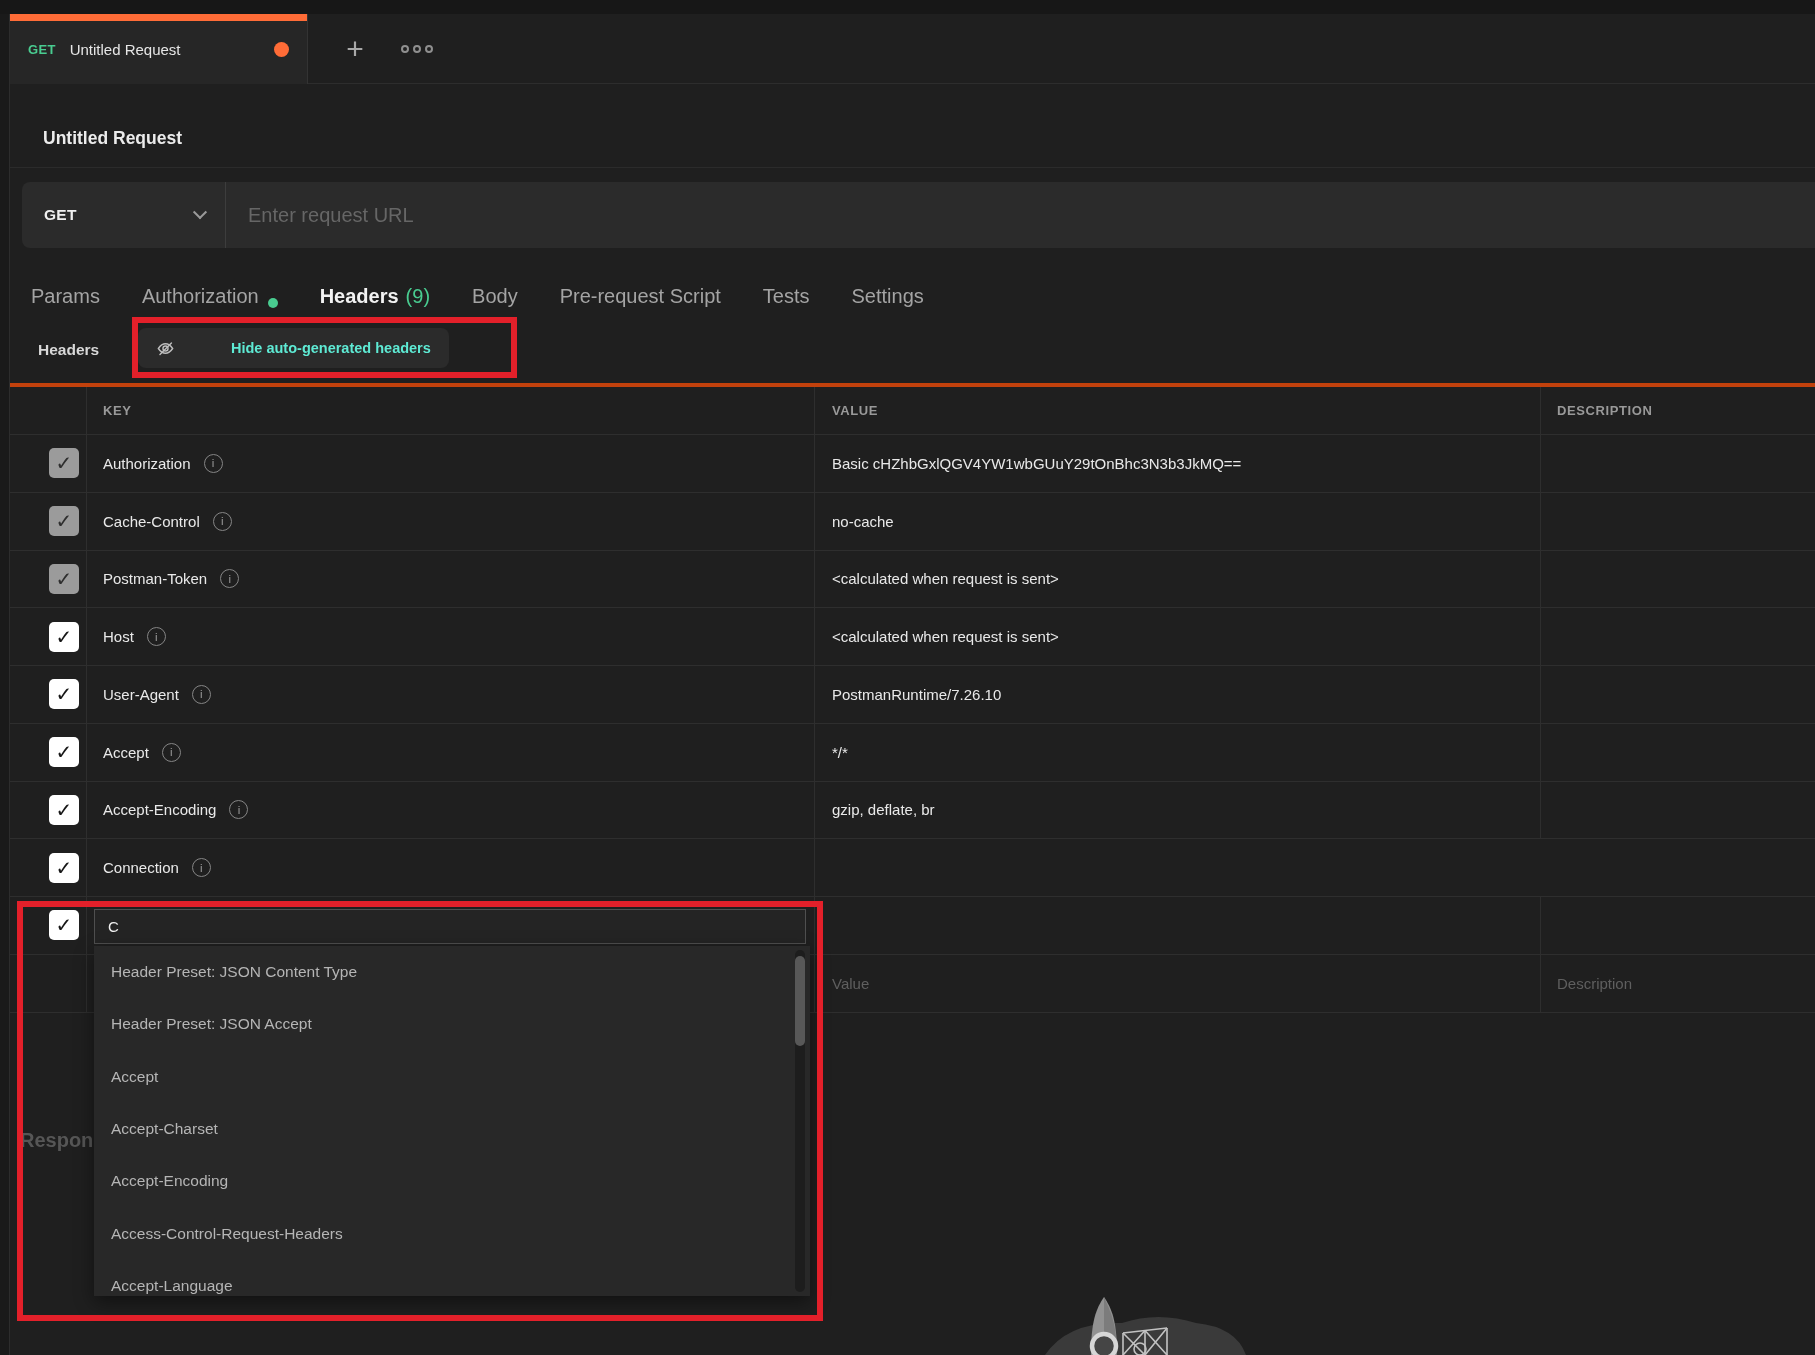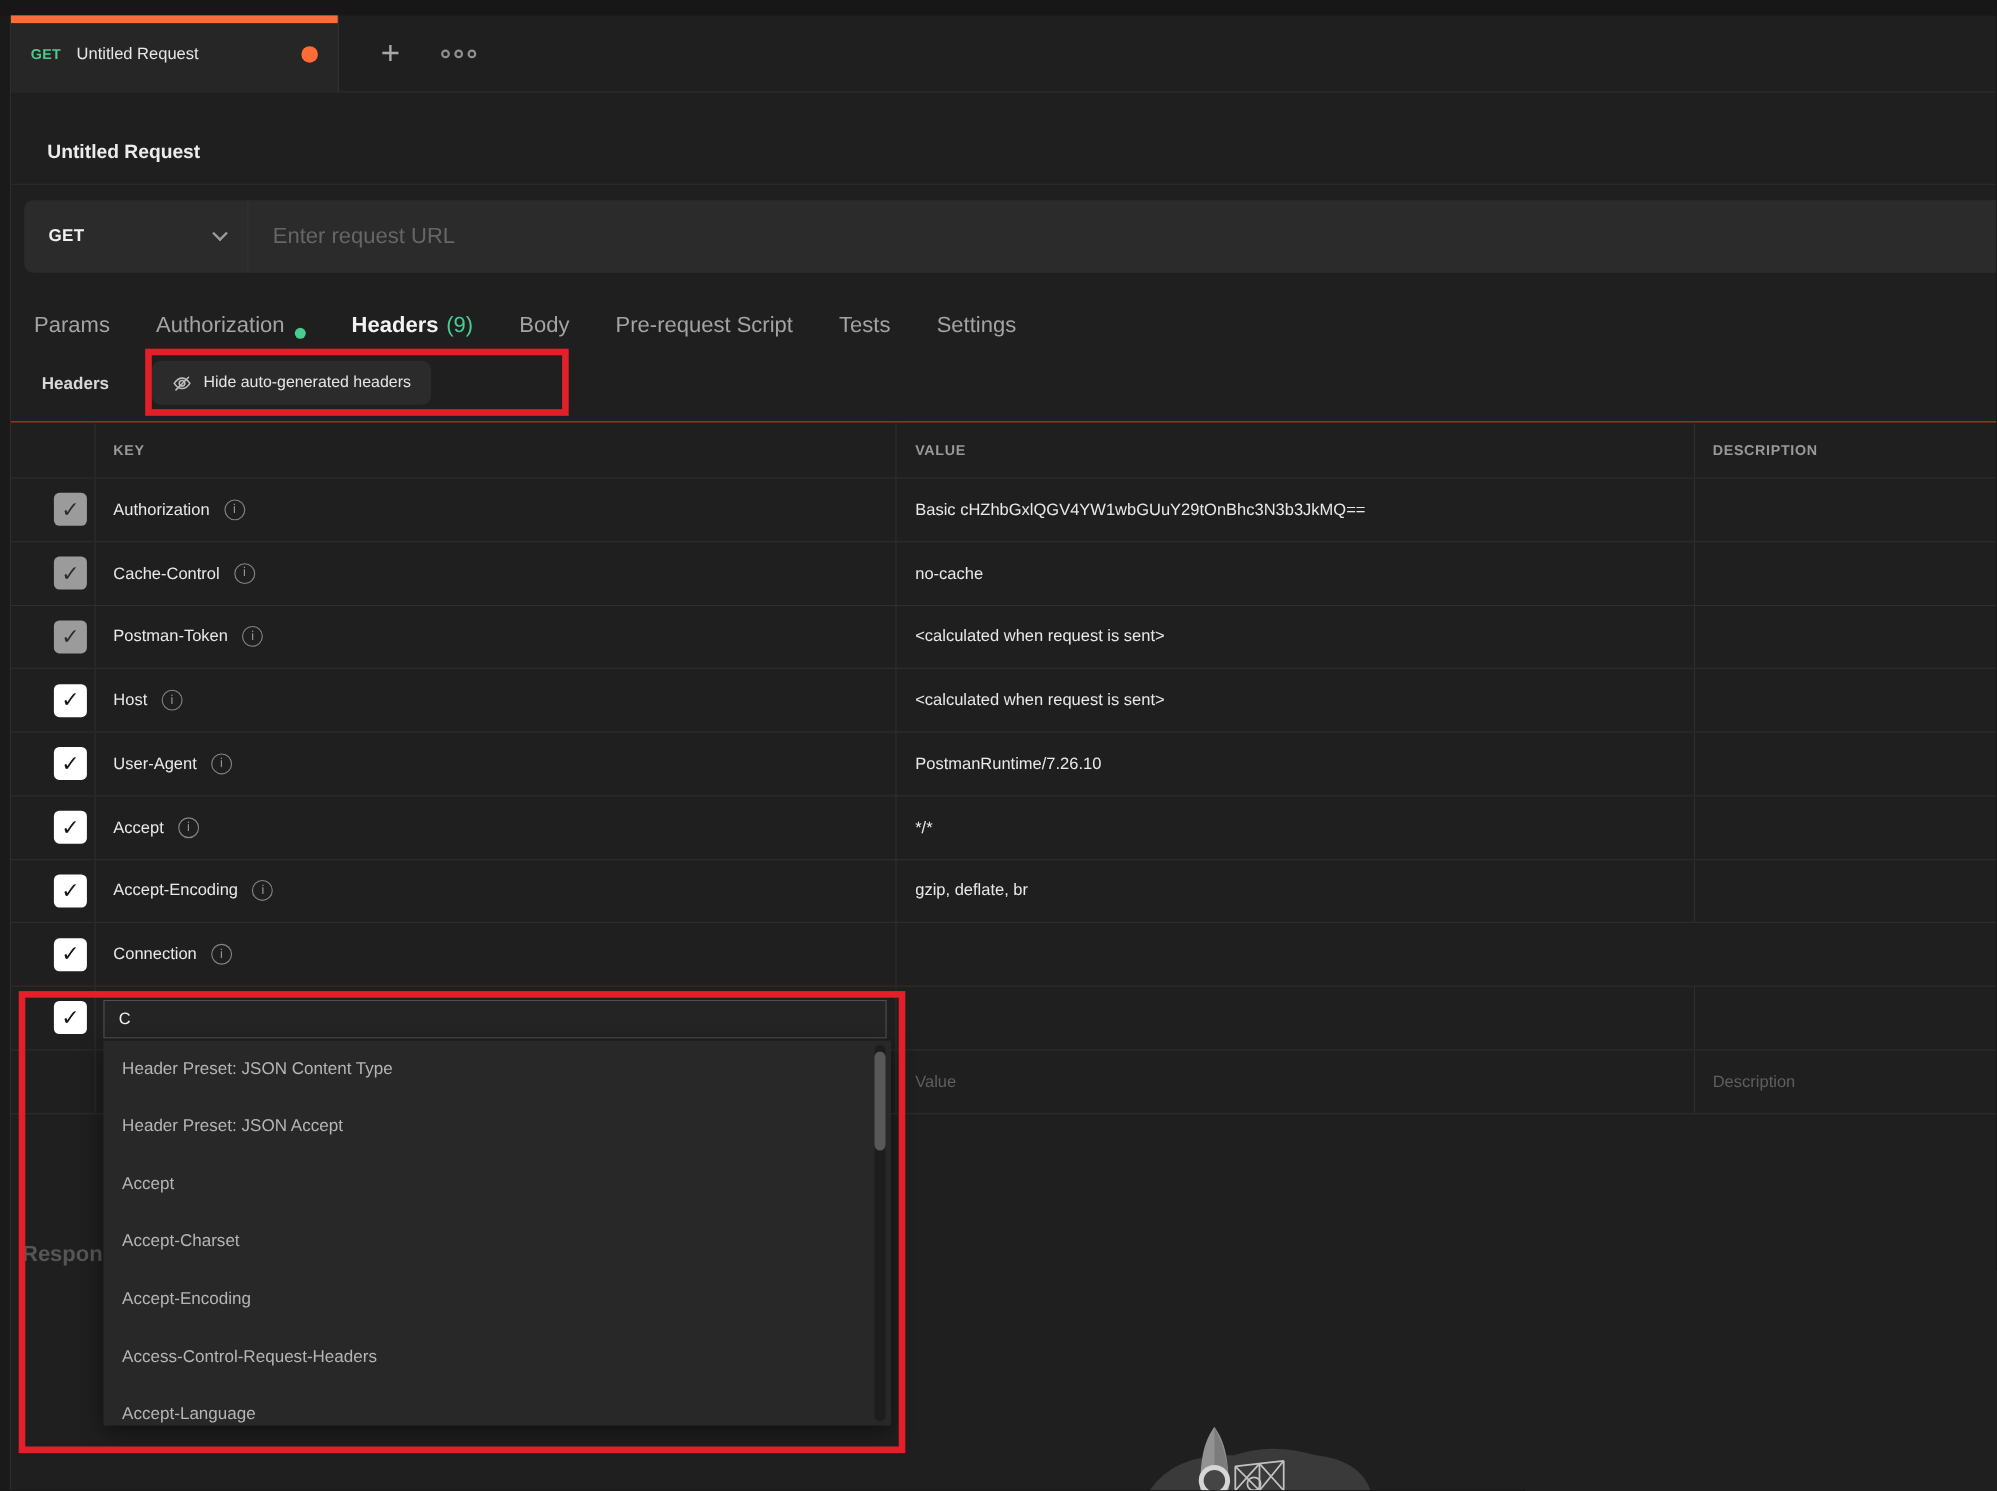--- a/index.html
+++ b/index.html
@@ -42,26 +42,26 @@
   .nav-tabs { position:absolute; left:10px; top:279px; right:0; height:34px; display:flex; align-items:center; padding-left:21px; gap:42px; }
   .nav-tab { display:flex; align-items:flex-end; font-size:20px; color:#a4a4a4; white-space:nowrap; }
   .nav-tab.active .lbl { color:#f2f2f2; font-weight:600; }
   .nav-tab .count { color:#49cc90; margin-left:7px; }
   .nav-tab .dot { width:10px; height:10px; border-radius:50%; background:#49cc90; margin-left:9px; }
 
   
   .headers-label { position:absolute; left:38px; top:341px; font-size:15.5px; font-weight:600; color:#d8d8d8; }
   .hide-btn { position:absolute; left:138px; top:328px; height:40px; background:#2b2b2b; border:none; border-radius:8px;
               display:inline-flex; align-items:center; gap:10px; padding:0 18px; }
-  .hide-btn span { font-size:14.5px; font-weight:400; color:#e5e5e5; }
+  .hide-btn span { font-size:14.5px; font-weight:700; color:#5eead4;margin-left:46px; }
 
   
   .htable { position:absolute; left:10px; top:383px; right:0; }
   .trow { display:flex; height:57.75px; border-bottom:1px solid #2e2e2e; }
-  .trow.thead { height:52px; border-top:1px solid #c2410c; }
+  .trow.thead { height:52px; border-top:4px solid #c2410c; }
   .c-check { width:77px; border-right:1px solid #2e2e2e; display:flex; align-items:center; }
   .c-key   { width:728px; border-right:1px solid #2e2e2e; display:flex; align-items:center; padding-left:16px; position:relative; }
   .c-val   { width:726px; border-right:1px solid #2e2e2e; display:flex; align-items:center; padding-left:17px; }
   .c-desc  { flex:1; display:flex; align-items:center; padding-left:16px; }
   .thead .hcell { font-size:13px; font-weight:bold; color:#999; letter-spacing:.6px; }
   .key-text,.value-text { font-size:15px; color:#e9e9e9; }
   .cbx { width:30px; height:30px; margin-left:39px; border-radius:5px; background:#fff; color:#161616;
          display:flex; align-items:center; justify-content:center; font-size:20px; font-weight:bold; }
   .cbx.disabled { background:#9b9b9b; color:#2e2e2e; }
   .info-icon { width:19px; height:19px; margin-left:13px; border:1.5px solid #858585; border-radius:50%;

